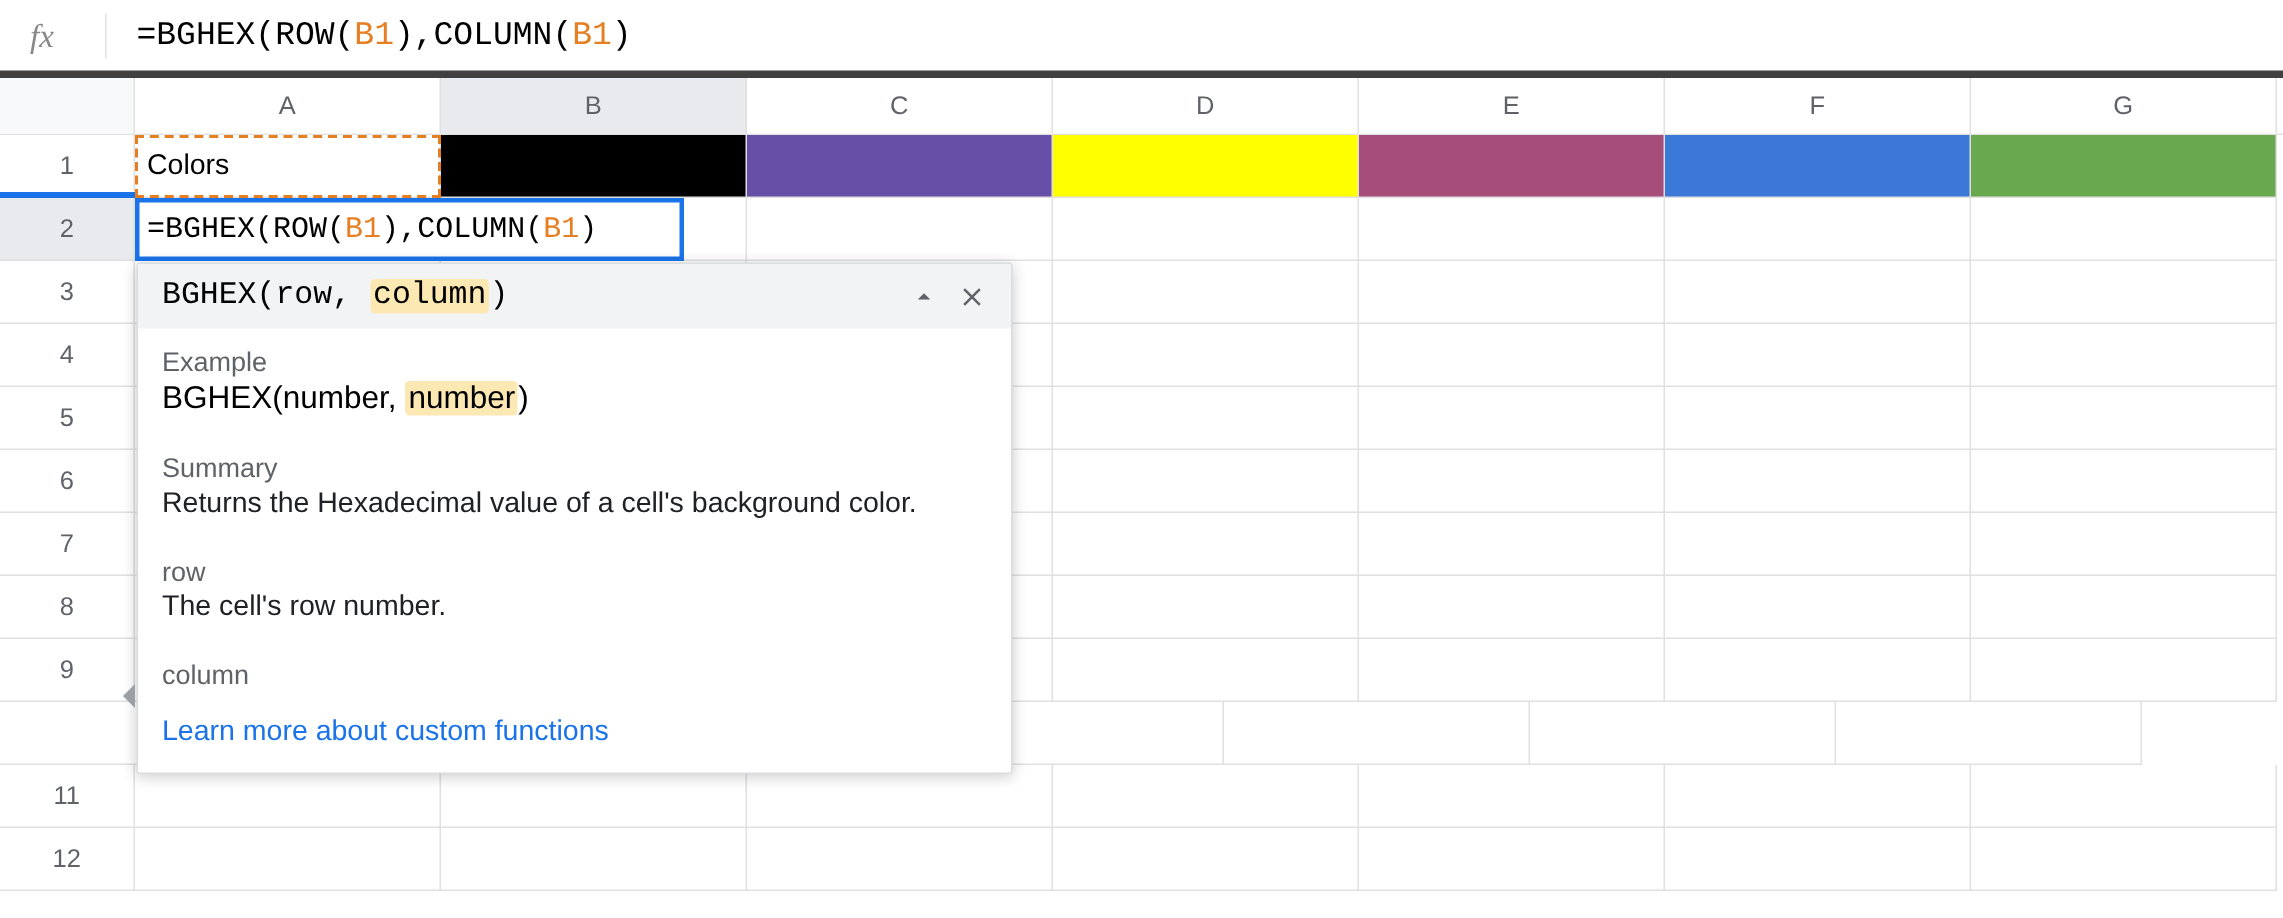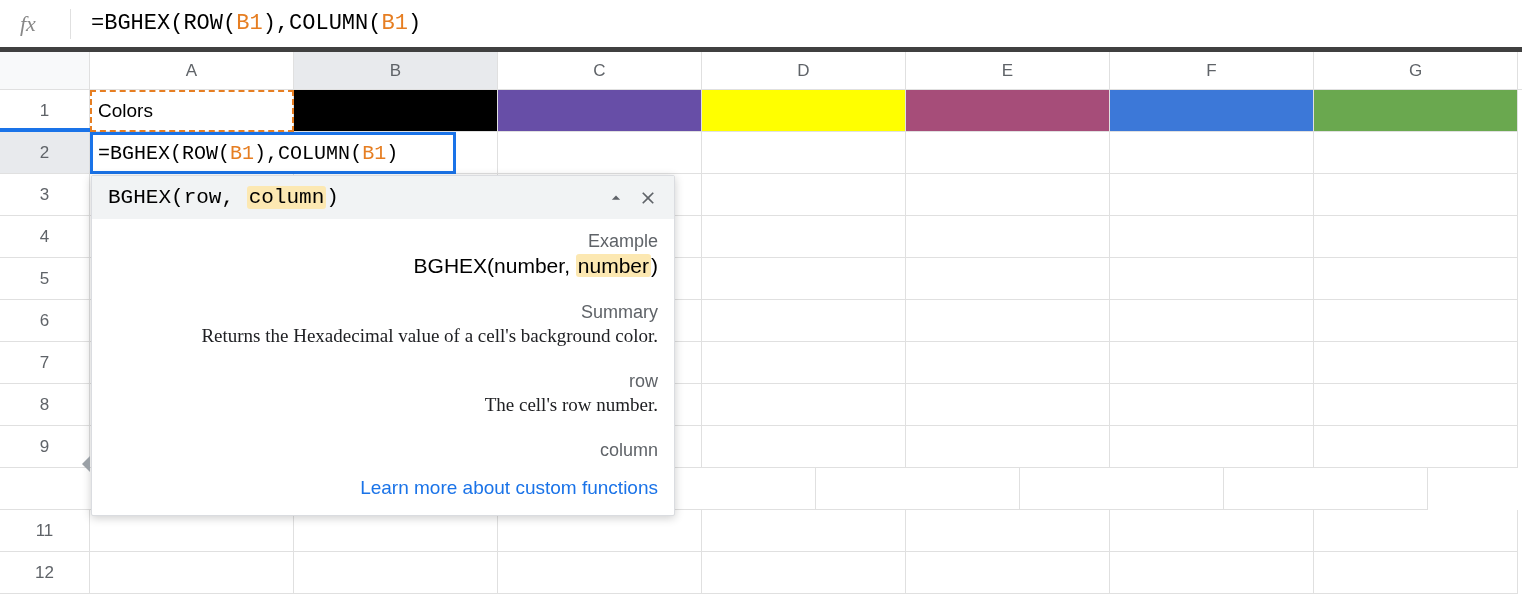--- a/index.html
+++ b/index.html
@@ -133,24 +133,24 @@
     background: #f1f3f4;
     padding: 10px 16px;
     display: flex;
     align-items: center;
     justify-content: space-between;
     font-family: 'Consolas', 'Courier New', monospace;
     font-size: 21px;
   }
   .tip-head-icons { display: flex; gap: 12px; color: #5f6368; align-items: center; }
   .tip-head-icons svg { width: 20px; height: 20px; cursor: pointer; }
-  .tip-body { padding: 12px 16px 16px; text-align: right; }
+  .tip-body { padding: 12px 16px 16px; }
   .tip-label { color: #5f6368; font-size: 18px; margin-top: 24px; }
   .tip-label:first-child { margin-top: 0; }
-  .tip-text { color: #202124; font-size: 19px; margin-top: 2px; font-family: Liberation Serif, serif; }
+  .tip-text { color: #202124; font-size: 19px; margin-top: 2px; font-family: Liberation Sans, sans-serif; }
   .tip-example { font-family: Liberation Sans, sans-serif; font-size: 21px; margin-top: 2px; }
   .hl { background: #fce8b2; border-radius: 3px; padding: 0 2px; }
   .tip-link { color: #1a73e8; font-size: 19px; margin-top: 16px; cursor: pointer; }
   .tip-arrow {
     position: absolute;
     left: -10px;
     top: 280px;
     width: 0; height: 0;
     border-top: 8px solid transparent;
     border-bottom: 8px solid transparent;

